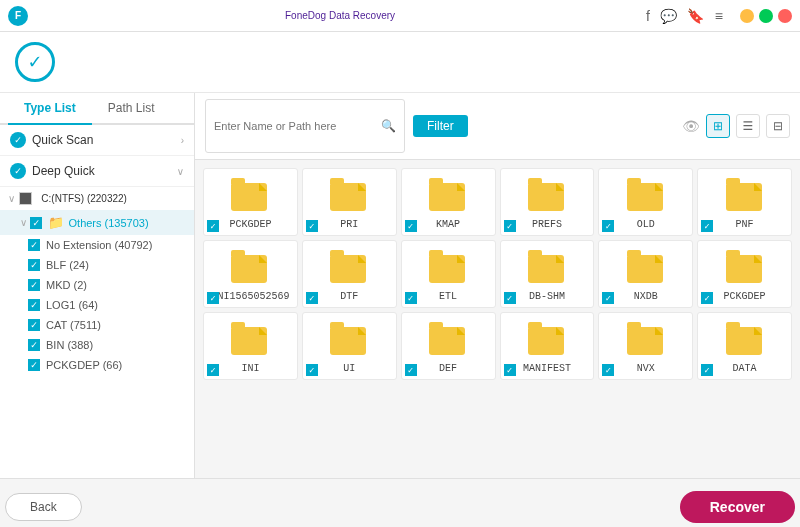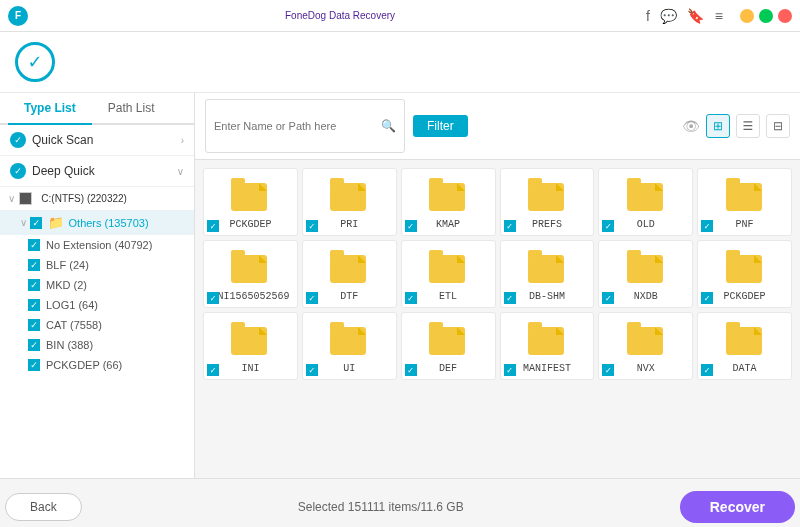--- a/index.html
+++ b/index.html
@@ -287,21 +287,21 @@
       border: 1px solid #ccc;
       background: white;
       border-radius: 20px;
       padding: 6px 24px;
       font-size: 12px;
       cursor: pointer;
       color: #555;
     }
     .selected-info { font-size: 12px; color: #666; }
     .recover-btn {
-      background: #8b5cf6;
+      background: #be185d;
       color: white;
       border: none;
       border-radius: 20px;
       padding: 8px 30px;
       font-size: 14px;
       font-weight: 600;
       cursor: pointer;
     }
   </style>
 </head>
@@ -376,21 +376,21 @@
         <div class="sub-item">
     <div class="sub-checkbox checked">✓</div>
     <span>MKD (2)</span>
   </div>
         <div class="sub-item">
     <div class="sub-checkbox checked">✓</div>
     <span>LOG1 (64)</span>
   </div>
         <div class="sub-item">
     <div class="sub-checkbox checked">✓</div>
-    <span>CAT (7558)</span>
+    <span>CAT (7511)</span>
   </div>
         <div class="sub-item">
     <div class="sub-checkbox checked">✓</div>
     <span>BIN (388)</span>
   </div>
         <div class="sub-item">
     <div class="sub-checkbox checked">✓</div>
     <span>PCKGDEP (66)</span>
   </div>
       </div>
@@ -574,15 +574,14 @@
     </div>
     <div class="file-name">DATA</div>
     <div class="file-checkbox">✓</div>
   </div>
       </div>
   </div>
 </div>
 
 <div class="bottom-bar">
   <button class="back-btn">Back</button>
-  <span class="selected-info">Selected 151111 items/11.6 GB</span>
   <button class="recover-btn">Recover</button>
 </div>
 
 </body></html>

